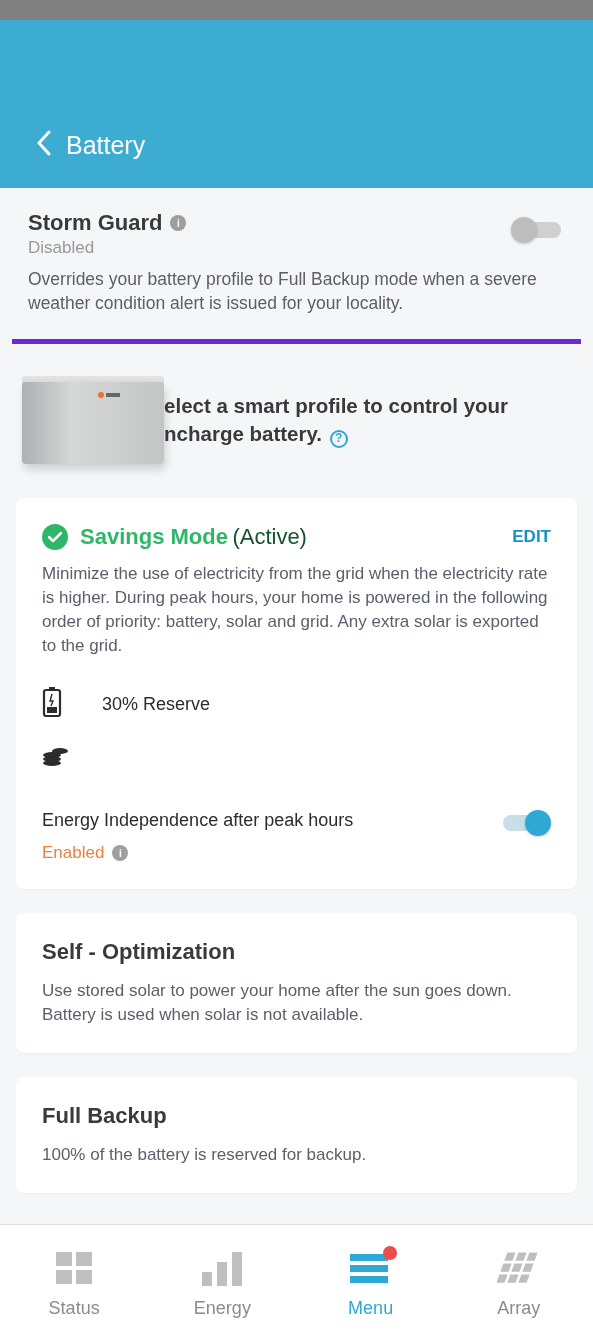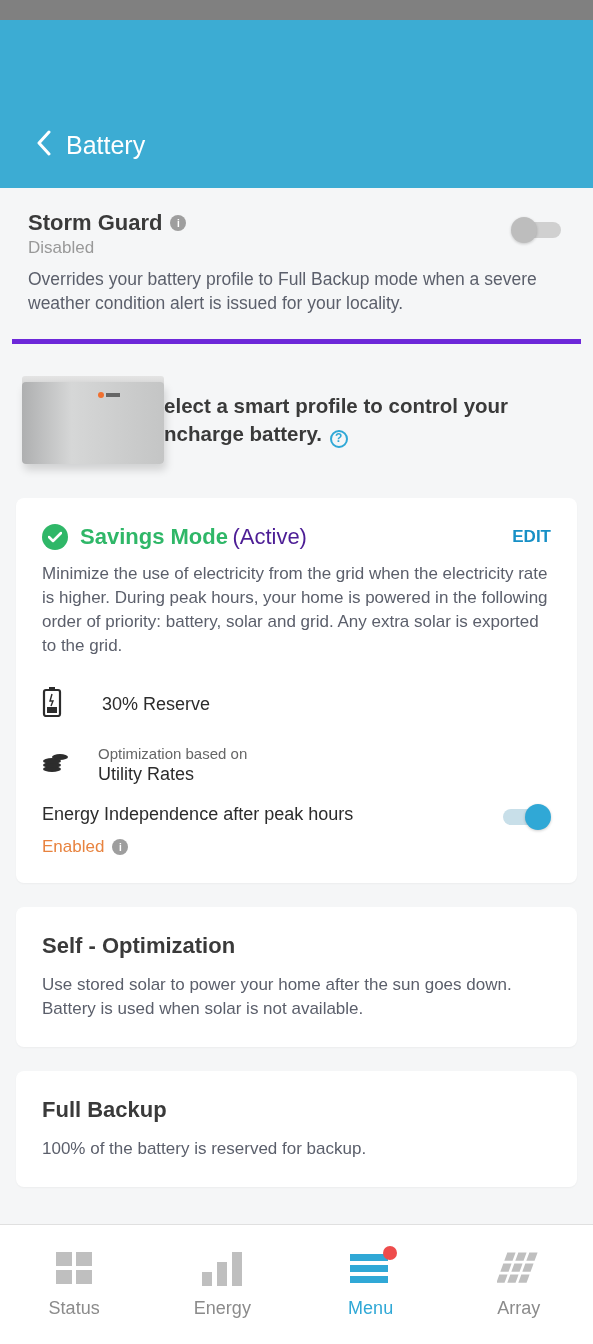--- a/index.html
+++ b/index.html
@@ -209,21 +209,21 @@
   display: flex;
   align-items: center;
   justify-content: center;
 }
 .savings-title {
   color: #2fb768;
   font-size: 22px;
   font-weight: 600;
 }
 .savings-active {
-  color: #4c1d95;
+  color: #14532d;
   font-size: 22px;
   font-weight: 400;
 }
 .edit-btn {
   color: #1790c6;
   font-size: 17px;
   font-weight: 600;
 }
 .card-desc {
   color: #5b5f6b;
@@ -256,21 +256,21 @@
 }
 .opt-value {
   color: #2c2c2c;
   font-size: 18px;
   margin-top: 2px;
 }
 .energy-row {
   display: flex;
   justify-content: space-between;
   align-items: center;
-  margin-top: 12px;
+  margin-top: 30px;
   gap: 8px;
 }
 .energy-label {
   color: #2c2c2c;
   font-size: 18px;
 }
 .enabled-row {
   display: flex;
   align-items: center;
   gap: 8px;
@@ -409,24 +409,20 @@
 
     <div class="opt-row">
       <span class="small-icon">
         <svg width="30" height="24" viewBox="0 0 30 24">
           <ellipse cx="10" cy="18" rx="9" ry="3" fill="#2c2c2c"></ellipse>
           <ellipse cx="10" cy="14" rx="9" ry="3" fill="#2c2c2c"></ellipse>
           <ellipse cx="10" cy="10" rx="9" ry="3" fill="#2c2c2c"></ellipse>
           <ellipse cx="18" cy="6" rx="8" ry="3" fill="#2c2c2c"></ellipse>
         </svg>
       </span>
-      <div>
-        <div class="opt-subhead">Optimization based on</div>
-        <div class="opt-value">Utility Rates</div>
-      </div>
     </div>
 
     <div class="energy-row">
       <span class="energy-label">Energy Independence after peak hours</span>
       <div class="toggle toggle-on">
         <div class="toggle-track"></div>
         <div class="toggle-knob"></div>
       </div>
     </div>
     <div class="enabled-row">

